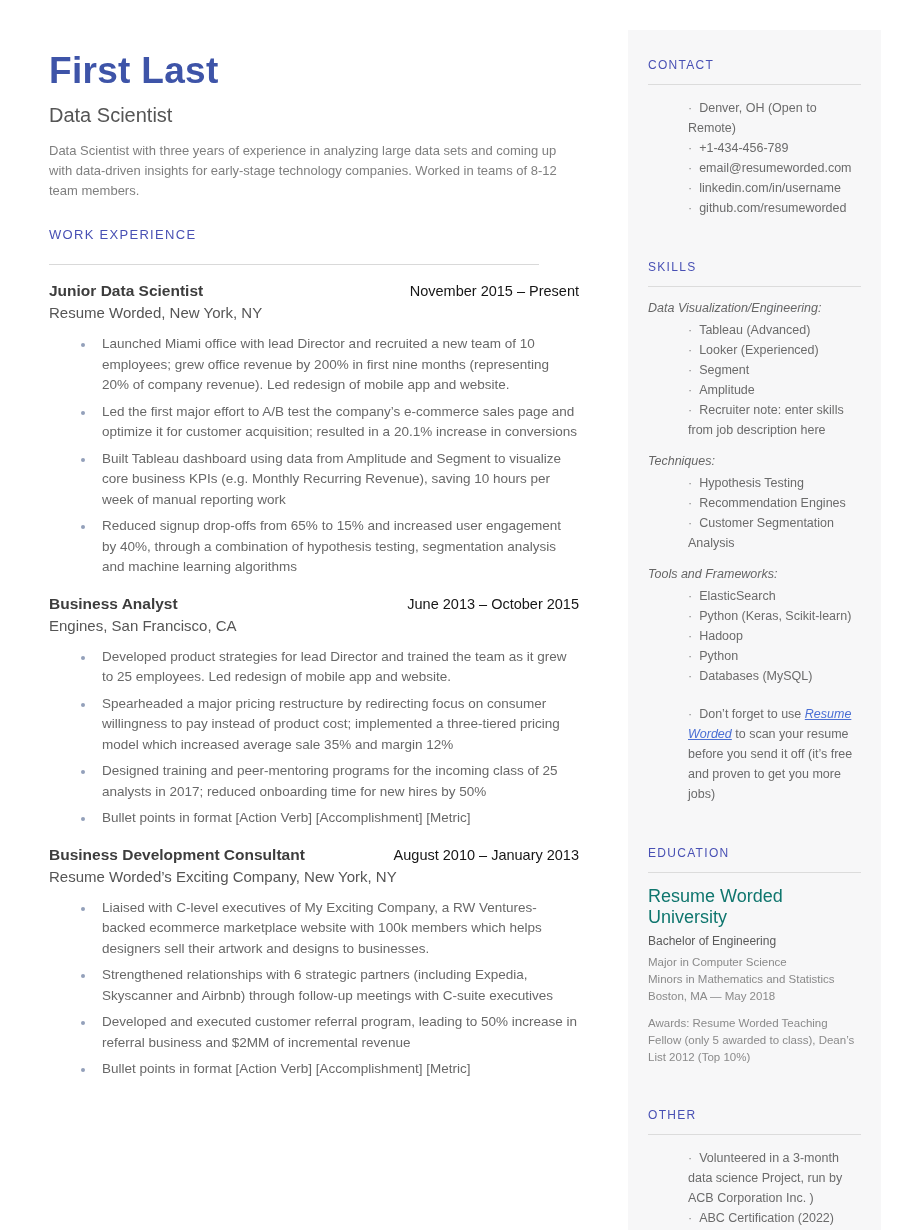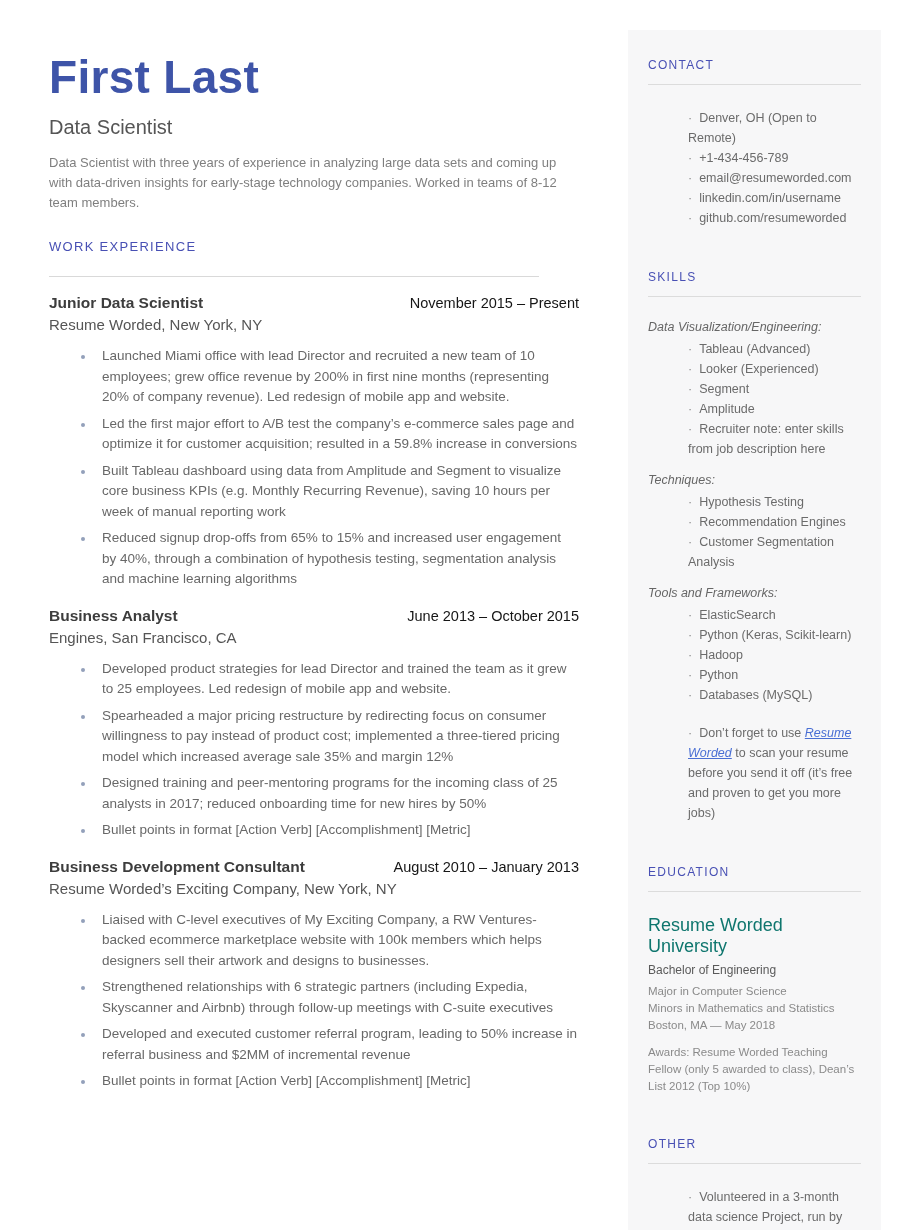--- a/index.html
+++ b/index.html
@@ -5,21 +5,21 @@
   * { margin:0; padding:0; box-sizing:border-box; }
   html,body { background:#fff; }
   body { font-family:"Liberation Sans","DejaVu Sans",sans-serif; }
   .page {
     position:relative; width:902px; height:1230px;
     background:#ffffff; overflow:hidden;
   }
 
   
   .main-col { position:absolute; left:49px; top:50px; width:530px; }
-  .name { font-size:46px; font-weight:bold; color:#3e54a8; letter-spacing:0.3px; }
+  .name { font-size:37px; font-weight:bold; color:#3e54a8; letter-spacing:0.3px; }
   .headline { font-size:20px; color:#555; margin-top:12px; }
   .summary { font-size:13px; color:#7f7f7f; line-height:20px; margin-top:14px; }
 
   .sec-heading {
     font-size:13px; font-weight:normal; color:#4850b4;
     letter-spacing:1.3px; margin-top:26px;
   }
   .sec-rule { border:none; border-top:1px solid #d9d9d9; margin-top:22px; width:490px; }
 
   .job { margin-top:17px; }
@@ -36,21 +36,21 @@
   ul.bullets li::marker { color:#93a0ba; font-size:12px; }
 
   
   .sidebar {
     position:absolute; left:628px; top:30px; width:253px; height:1200px;
     background:#f7f7f8; padding:28px 20px 20px 20px;
   }
   .side-sec { margin-bottom:42px; }
   .side-heading {
     font-size:12px; font-weight:normal; color:#4850b4; letter-spacing:1.3px;
-    padding-bottom:12px; border-bottom:1px solid #dcdcdc; margin-bottom:23px;
+    padding-bottom:12px; border-bottom:1px solid #dcdcdc; margin-bottom:13px;
   }
   .side-item { font-size:12.5px; color:#6b6b6b; line-height:20px;margin-left:40px; }
   .side-item::before { content:"·"; color:#8a8a8a; margin-right:7px; }
 
   .group-label {
     font-style:italic; font-size:12.5px; color:#666;
     margin-top:14px; margin-bottom:5px;
   }
   .side-note { margin-top:18px; }
   .link { color:#4a6fd4; text-decoration:underline; cursor:pointer;font-style:italic; }
@@ -75,21 +75,21 @@
       <hr class="sec-rule">
 
       <article class="job">
         <div class="job-head">
           <span class="job-title">Junior Data Scientist</span>
           <span class="job-dates">November 2015 – Present</span>
         </div>
         <div class="job-company">Resume Worded, New York, NY</div>
         <ul class="bullets">
           <li>Launched Miami office with lead Director and recruited a new team of 10 employees; grew office revenue by 200% in first nine months (representing 20% of company revenue). Led redesign of mobile app and website.</li>
-          <li>Led the first major effort to A/B test the company’s e-commerce sales page and optimize it for customer acquisition; resulted in a 59.8% increase in conversions</li>
+          <li>Led the first major effort to A/B test the company’s e-commerce sales page and optimize it for customer acquisition; resulted in a 20.1% increase in conversions</li>
           <li>Built Tableau dashboard using data from Amplitude and Segment to visualize core business KPIs (e.g. Monthly Recurring Revenue), saving 10 hours per week of manual reporting work</li>
           <li>Reduced signup drop-offs from 65% to 15% and increased user engagement by 40%, through a combination of hypothesis testing, segmentation analysis and machine learning algorithms</li>
         </ul>
       </article>
 
       <article class="job">
         <div class="job-head">
           <span class="job-title">Business Analyst</span>
           <span class="job-dates">June 2013 – October 2015</span>
         </div>

